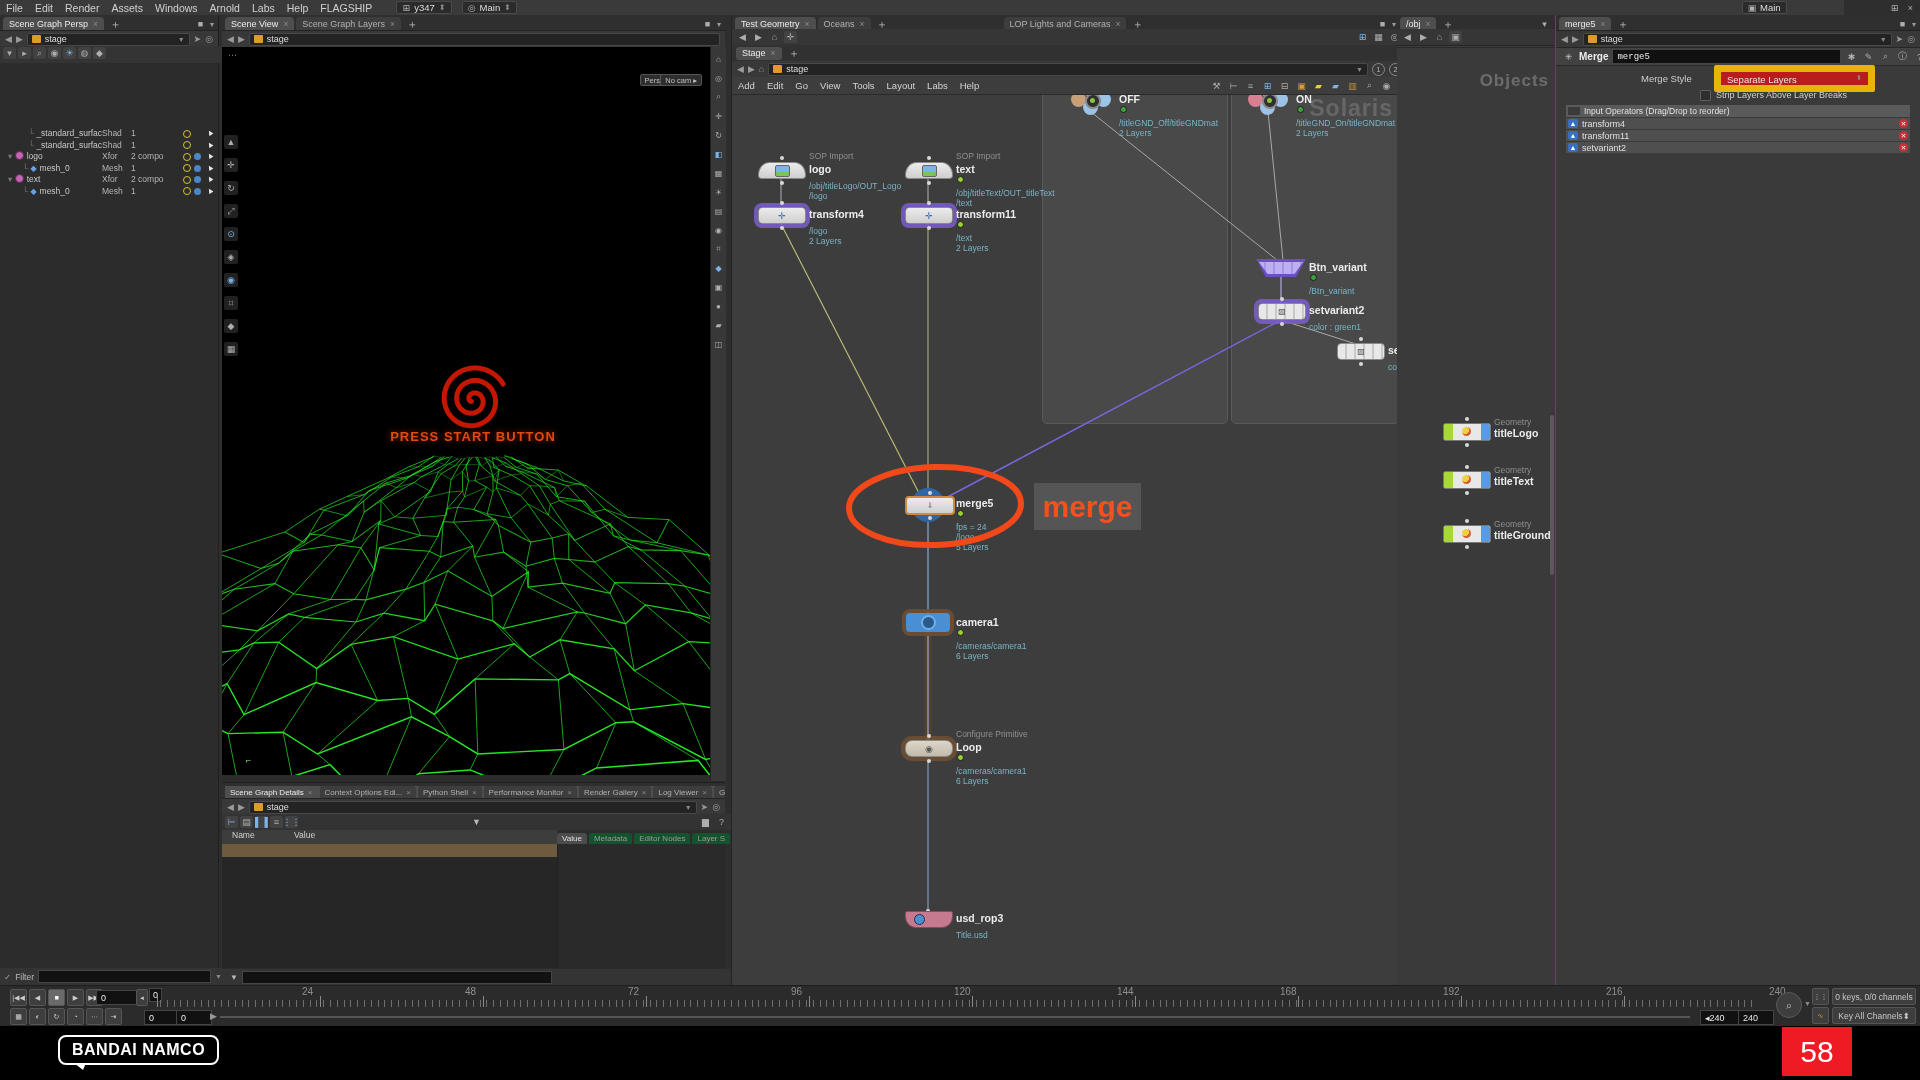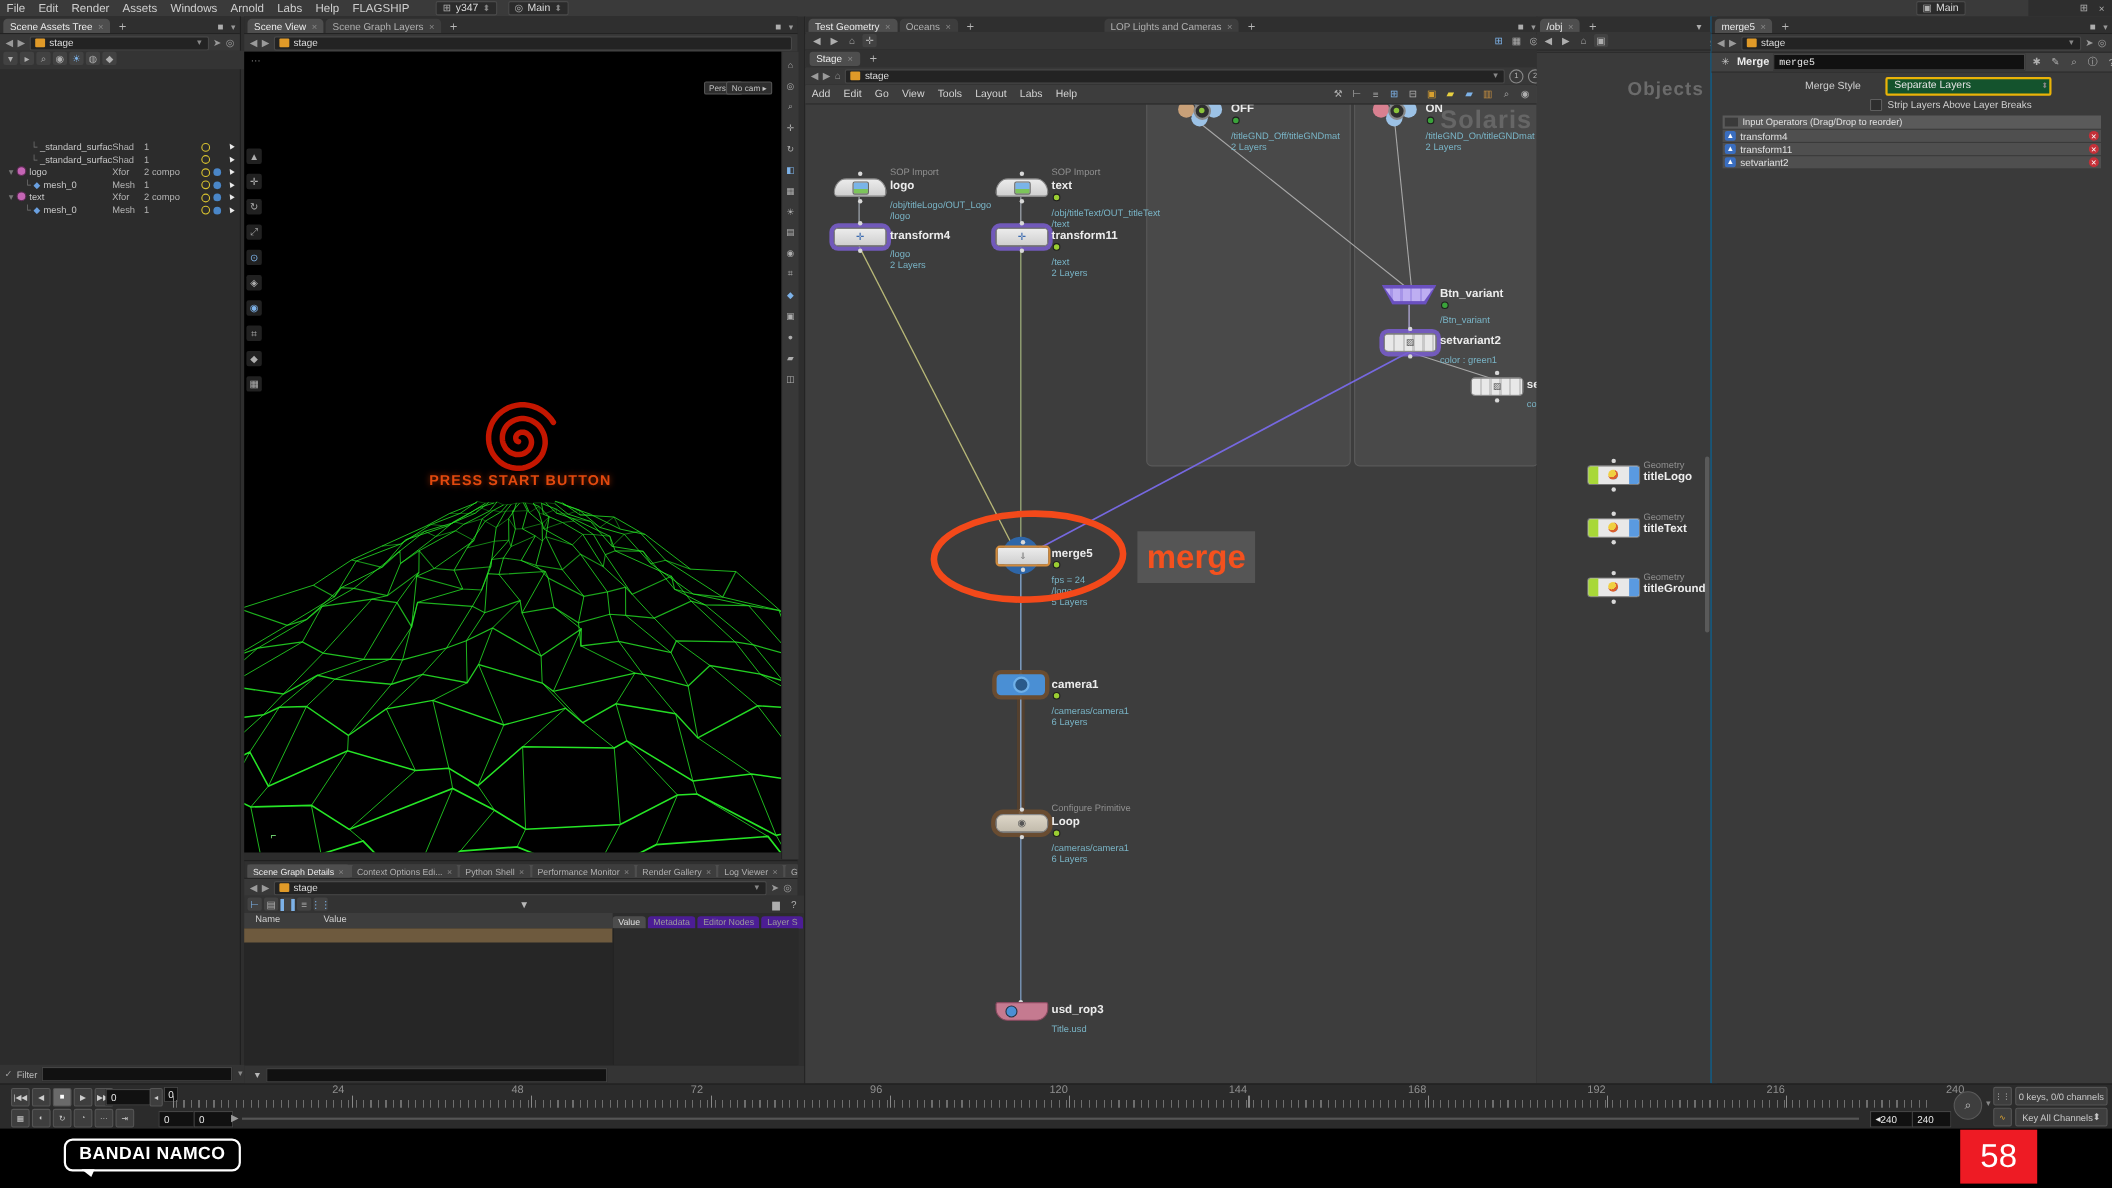--- a/index.html
+++ b/index.html
@@ -51,21 +51,21 @@
   #vpstrip{left:710px;top:47px;width:15px;height:728px;background:#383838;border-left:1px solid #222;display:flex;flex-direction:column;align-items:center;gap:7px;padding-top:6px}
   #vpstrip .ic{width:12px;height:12px;font-size:8px}
   .vchip{position:absolute;background:#2e2e2e;border:1px solid #555;border-radius:2px;color:#c0c0c0;font-size:7.5px;padding:0.5px 4px;white-space:nowrap}
   #pressstart{position:absolute;left:161px;top:382px;width:180px;text-align:center;color:#e2490e;font-weight:bold;font-size:13px;letter-spacing:1px;text-shadow:0 0 6px rgba(220,60,0,.7);white-space:nowrap}
   #vptools{position:absolute;left:2px;top:88px;display:flex;flex-direction:column;gap:9px}
   #vptools .ic{width:14px;height:14px;font-size:9px;background:rgba(60,60,60,.55);border-radius:2px}
   
   .dtab{background:#3d3d3d;color:#b0b0b0;font-size:8px;padding:1.5px 5px;border-radius:3px 3px 0 0;white-space:nowrap}
   .dtab::after{content:"×";color:#888;margin-left:4px;font-size:8px}
   #dtabs span:first-child{background:#4e4e4e;color:#ececec}
-  .stab{background:#4c1d95;color:#9a9a9a;font-size:8px;padding:1px 5px;border-radius:3px 3px 0 0;white-space:nowrap}
+  .stab{background:#14532d;color:#9a9a9a;font-size:8px;padding:1px 5px;border-radius:3px 3px 0 0;white-space:nowrap}
   .stab.on{background:#4c4c4c;color:#e0e0e0}
   
   #net{left:731px;top:15px;width:665px;height:970px;background:#3d3d3d;overflow:hidden;border-left:1px solid #232323;border-right:1px solid #232323}
   .nbox{position:absolute;background:#494949;border:1px solid #5a5a5a;border-radius:5px}
   .watermark{position:absolute;color:rgba(255,255,255,.16);font-weight:bold;letter-spacing:1px;white-space:nowrap}
   .nnode{position:absolute;width:0;height:0}
   .nshape{position:absolute;left:-23px;top:-8px;width:46px;height:15px;background:linear-gradient(#ececec,#cfcfcf);border-radius:4px;border:1px solid #8a8a8a;display:flex;align-items:center;justify-content:center}
   .nshape::before,.nshape::after{content:"";position:absolute;left:50%;margin-left:-2px;width:4px;height:4px;border-radius:50%;background:#d8d8d8}
   .nshape::before{top:-7px}.nshape::after{bottom:-7px}
   .sopimp{border-radius:12px 12px 4px 4px/14px 14px 4px 4px}
@@ -96,21 +96,21 @@
   .objshape{position:absolute;left:-23px;top:-8px;width:46px;height:16px;border-radius:3px;border:1px solid #777;background:#e8e8e8;display:flex}
   .objshape::before{content:"";position:absolute;left:50%;margin-left:-2px;top:-7px;width:4px;height:4px;border-radius:50%;background:#d8d8d8}
   .objshape::after{content:"";position:absolute;left:50%;margin-left:-2px;bottom:-7px;width:4px;height:4px;border-radius:50%;background:#d8d8d8}
   .ogreen{width:9px;background:#a8d838;border-radius:2px 0 0 2px}
   .oblue{margin-left:auto;width:9px;background:#5a9ae0;border-radius:0 2px 2px 0}
   .oball{position:absolute;left:18px;top:3px;width:9px;height:9px;border-radius:50%;background:radial-gradient(circle at 35% 35%,#f0d040 0 45%,#d86030 46% 75%,#4a78c8 76%)}
   #mergeLabel{position:absolute;left:302px;top:468px;width:107px;height:47px;background:rgba(120,120,120,.42);display:flex;align-items:center;justify-content:center}
   #mergeLabel span{color:#f4511e;font-size:30px;font-weight:bold}
   
   .plabel{font-size:9.5px;color:#cfcfcf}
-  .pdrop{background:#14532d;border:2px solid #eab308;border-radius:2px;font-size:9.5px;color:#e4e4e4;display:flex;align-items:flex-start;padding:0 6px;height:13px}
+  .pdrop{background:#b91c1c;border:7px solid #eab308;border-radius:2px;font-size:9.5px;color:#e4e4e4;display:flex;align-items:flex-end;padding:0 6px;height:13px}
   .prow{position:relative;height:11px;background:#4f4f4f;margin-bottom:1px;font-size:9px;color:#e0e0e0;display:flex;align-items:center}
   .uparr{width:10px;height:9px;background:#3a6ec0;border-radius:2px;color:#fff;font-size:7px;display:inline-flex;align-items:center;justify-content:center;margin:0 4px 0 2px}
   .redx{margin-left:auto;margin-right:2px;width:9px;height:9px;border-radius:50%;background:#c43038;color:#fff;font-size:6.5px;display:inline-flex;align-items:center;justify-content:center}
   
   #tl{left:0;top:985px;width:1920px;height:41px;background:#2b2b2b;border-top:1px solid #1e1e1e}
   .tbtn{width:15px;height:15px;background:#3e3e3e;border:1px solid #555;border-radius:2px;color:#ccc;font-size:7px;display:inline-flex;align-items:center;justify-content:center}
   .tbtn.on{background:#6a6a6a;color:#fff}
   .blackfld{background:#111;border:1px solid #444;color:#e8e8e8;font-size:9px;display:inline-flex;align-items:center;padding:0 4px;height:13px}
   .tlab{width:30px;text-align:left;font-size:10px;color:#8f8f8f}
   .keybox{position:absolute;background:#3e3e3e;border:1px solid #555;border-radius:2px;color:#c8c8c8;font-size:8.5px;display:flex;align-items:center;justify-content:center}
@@ -145,21 +145,21 @@
     <span class="chip" style="position:absolute;left:1742px">
       <span class="ic" style="width:8px">▣</span>
       <span>Main</span>
       </span>
     <span class="ic" style="position:absolute;left:1888px">⊞</span>
     <span class="ic" style="position:absolute;left:1904px">×</span>
   </div>
 
   <div class="abs" style="left:0;top:15px;width:218px;height:970px;background:#2c2c2c;border-right:1px solid #1f1f1f">
     <div class="tabbar" style="height:14px">
-      <span class="ptab on">Scene Assets Tree</span>
+      <span class="ptab on">Scene Graph Persp</span>
       <span class="plus">＋</span>
       <span class="tbright">
           <span class="ic">■</span>
           <span>▾</span>
         </span>
     </div>
     <div class="pbar" style="height:16px">
       <span class="navarr">◀</span>
       <span class="navarr">▶</span>
       <span class="pathbox">

